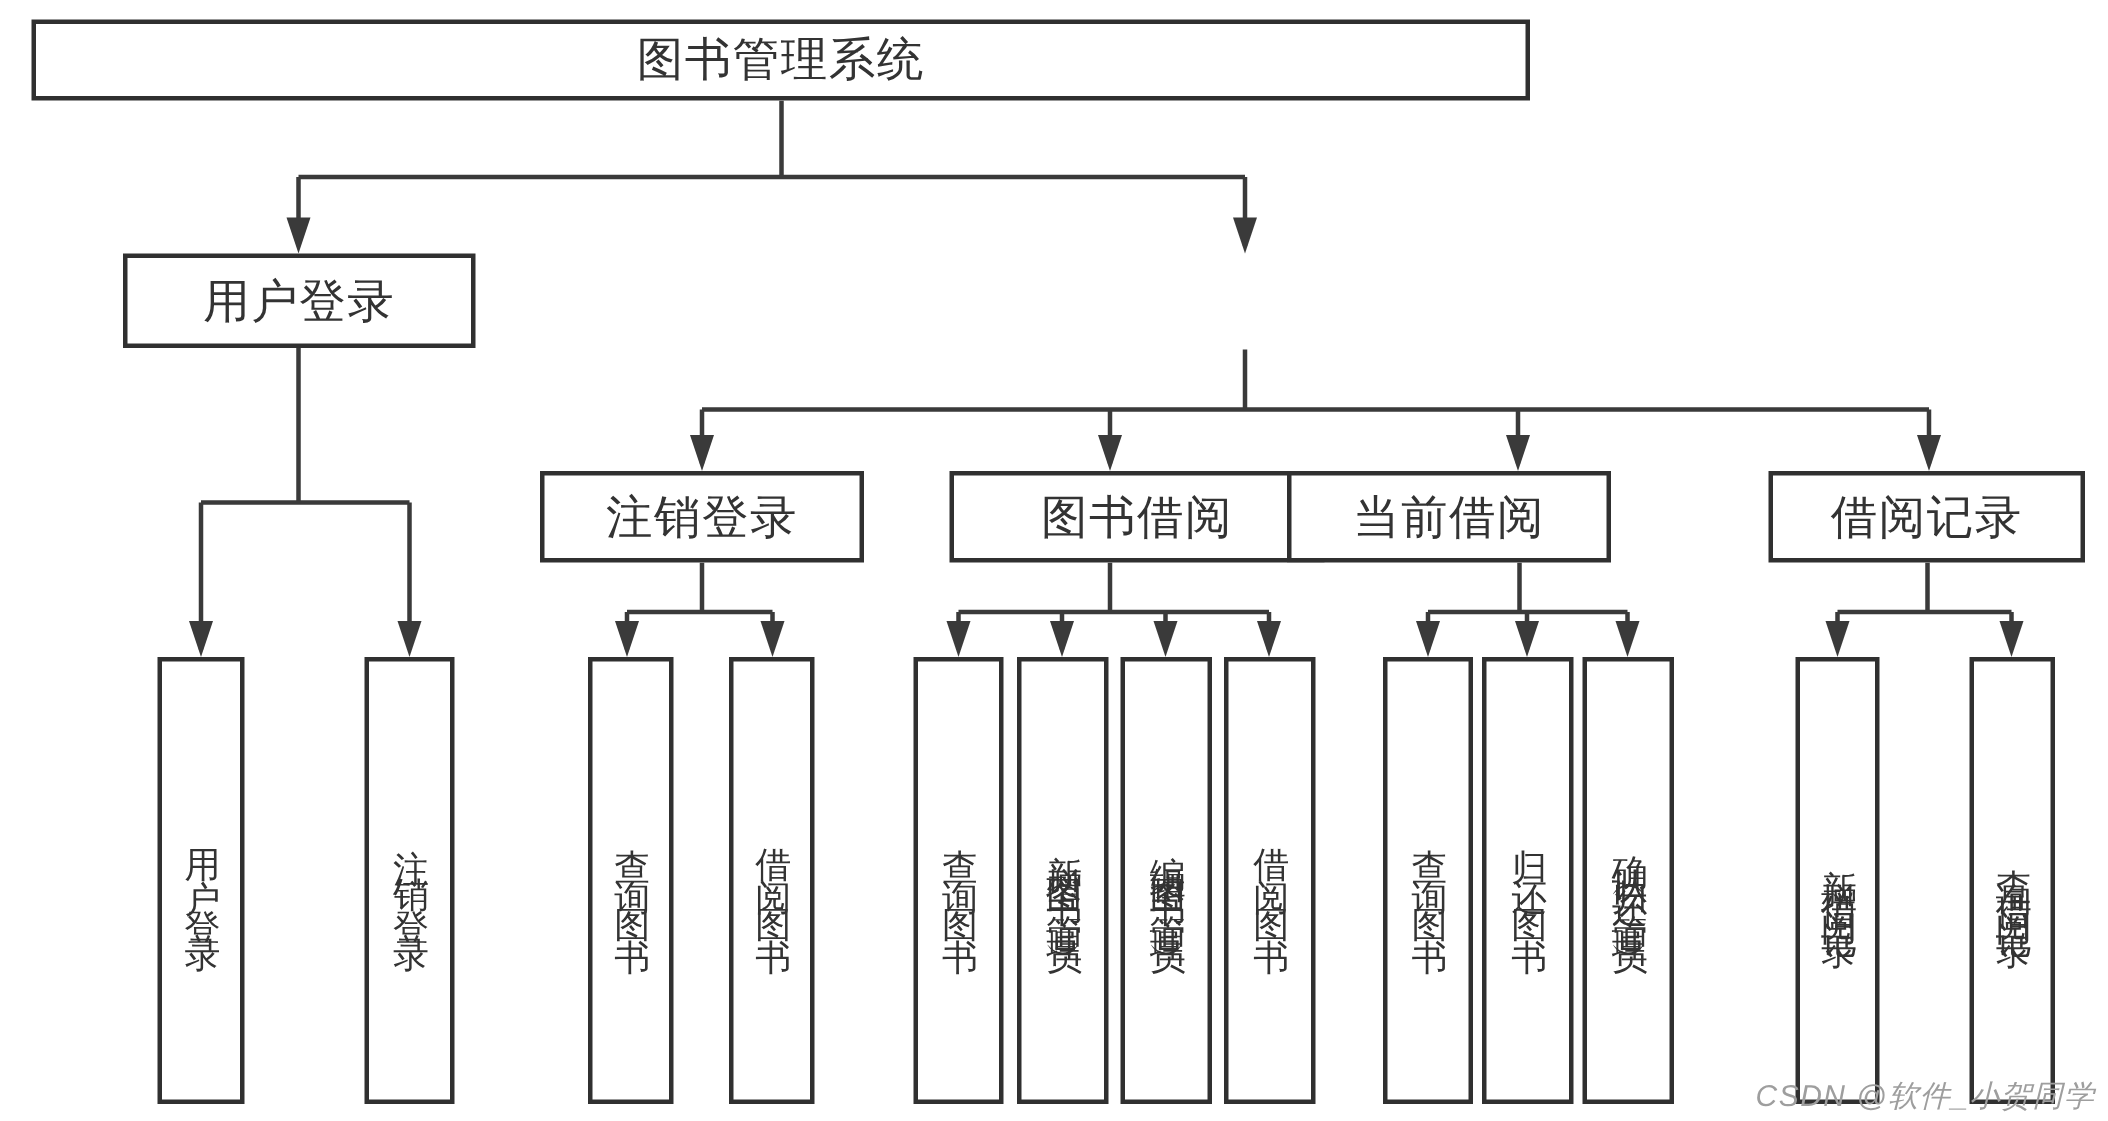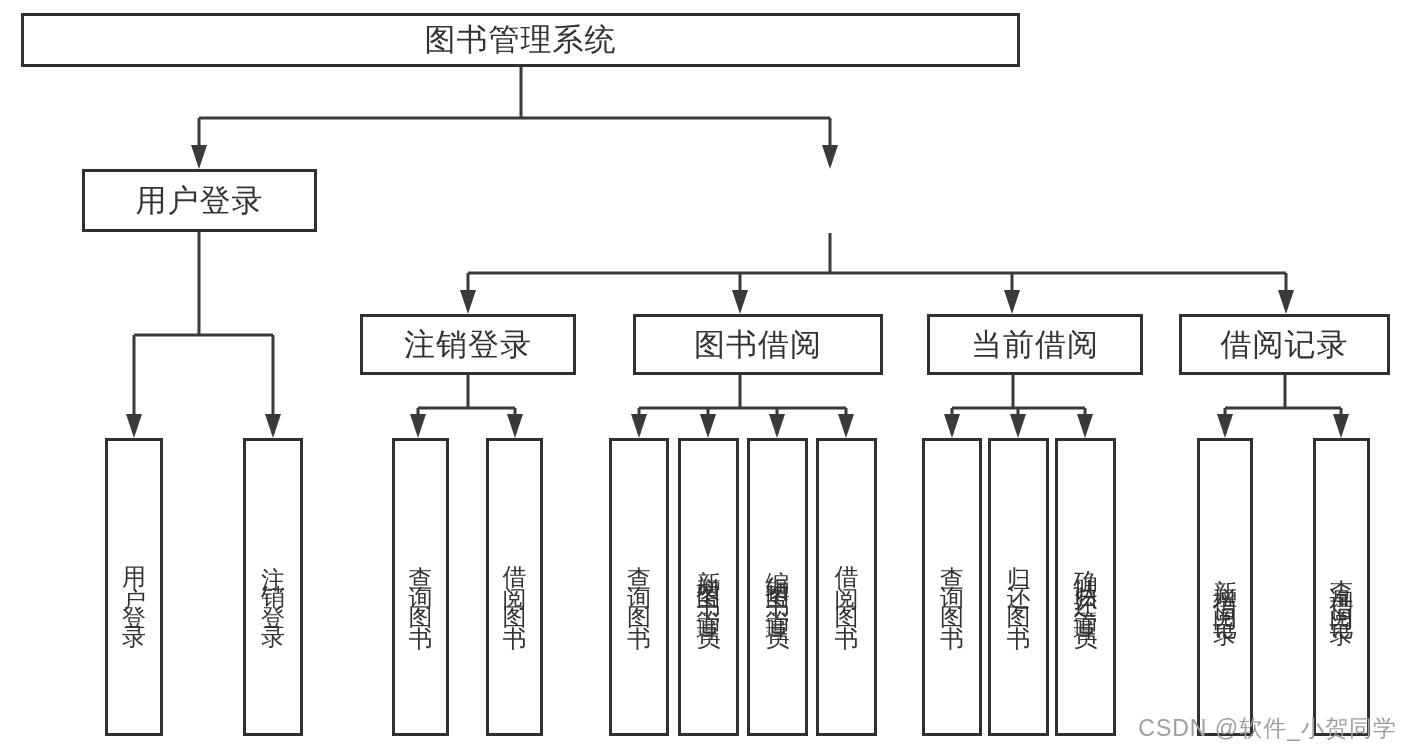--- a/index.html
+++ b/index.html
@@ -29,24 +29,25 @@
     writing-mode:vertical-lr;
     text-orientation:mixed;
     font-size:24px;
     line-height:1;
     white-space:nowrap;
     color:var(--text,#333);
   }
   #watermark{
     position:absolute;
     right:8px;bottom:3px;
-    font-size:23px;
+    font-size:20px;
     color:var(--watermark,#9e9e9e);
     letter-spacing:1px;
     white-space:nowrap;
+    font-style:italic;
   }
 </style>
 </head>
 <body>
 
 <div id="canvas" style="--bg: #ffffff; --border: #303030; --text: #333333; --watermark: #9e9e9e;">
 
   <svg id="connectors" viewBox="0 0 1405 747" xmlns="http://www.w3.org/2000/svg">
     <g stroke="#3a3a3a" stroke-width="3" fill="none">
       <path d="M521,67 V118 M199,118 H830 M199,118 V164 M830,118 V164"></path>
@@ -87,21 +88,21 @@
   <div class="node" style="left:82px;top:169px;width:235px;height:63px">
     <span class="hlabel">用户登录</span>
   </div>
 
   <div class="node" style="left:360px;top:314px;width:216px;height:61px">
     <span class="hlabel">注销登录</span>
   </div>
   <div class="node" style="left:633px;top:314px;width:250px;height:61px">
     <span class="hlabel">图书借阅</span>
   </div>
-  <div class="node" style="left:927px;top:314px;width:216px;height:61px">
+  <div class="node" style="left:858px;top:314px;width:216px;height:61px">
     <span class="hlabel">当前借阅</span>
   </div>
   <div class="node" style="left:1179px;top:314px;width:211px;height:61px">
     <span class="hlabel">借阅记录</span>
   </div>
 
   <div class="node" style="left:105px;top:438px;width:58px;height:298px">
     <span class="vlabel" style="letter-spacing: 20px;">用户登录</span>
   </div>
   <div class="node" style="left:243px;top:438px;width:60px;height:298px">

